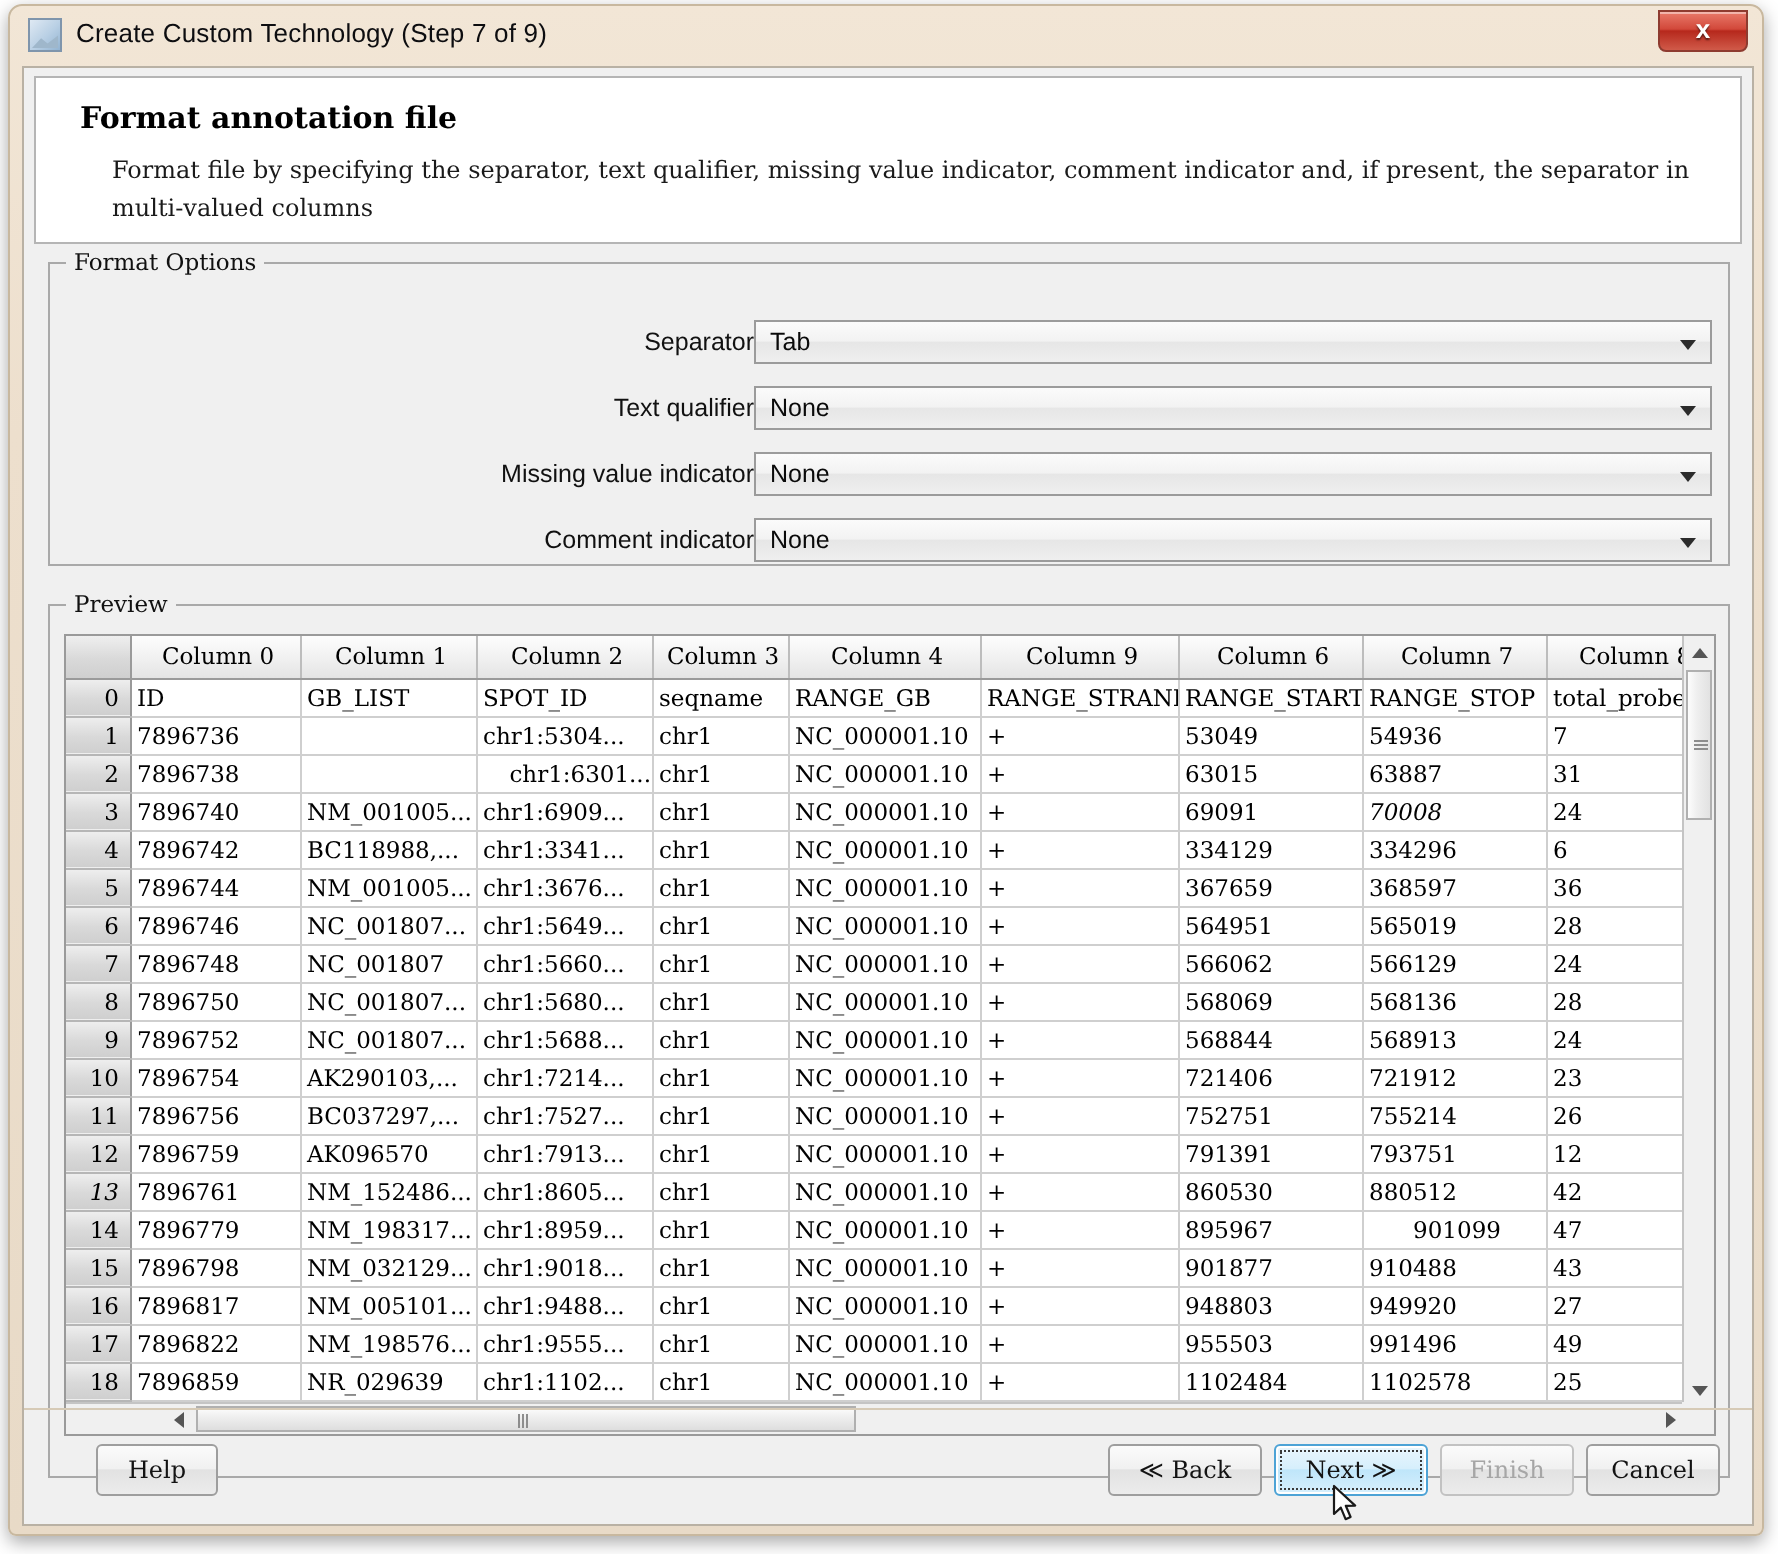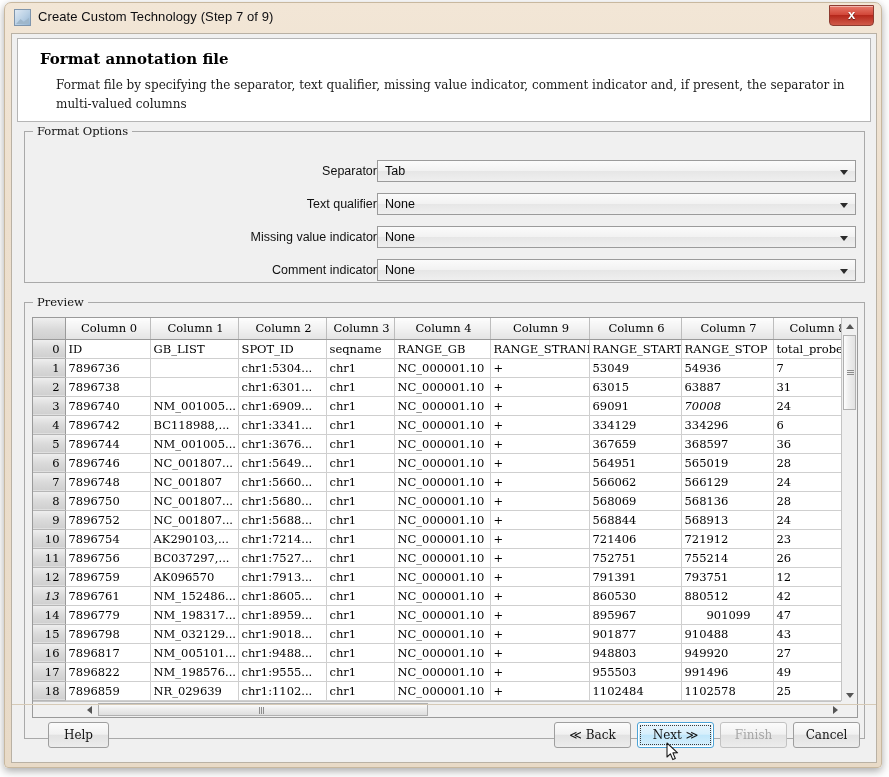--- a/index.html
+++ b/index.html
@@ -393,21 +393,21 @@
                   <td style="width: 96px;">NC_000001.10</td>
                   <td style="width: 99px;">+</td>
                   <td style="width: 92px;">53049</td>
                   <td style="width: 92px;">54936</td>
                   <td style="width: 86px;">7</td>
                 </tr>
                 <tr>
                   <td class="rownum" style="width: 32px;">2</td>
                   <td style="width: 85px;">7896738</td>
                   <td style="width: 88px;"></td>
-                  <td style="width: 88px;">chr1:6301...</td>
+                  <td style="width: 88px; text-align: right;">chr1:6301...</td>
                   <td style="width: 68px;">chr1</td>
                   <td style="width: 96px;">NC_000001.10</td>
                   <td style="width: 99px;">+</td>
                   <td style="width: 92px;">63015</td>
                   <td style="width: 92px;">63887</td>
                   <td style="width: 86px;">31</td>
                 </tr>
                 <tr>
                   <td class="rownum" style="width: 32px;">3</td>
                   <td style="width: 85px;">7896740</td>

